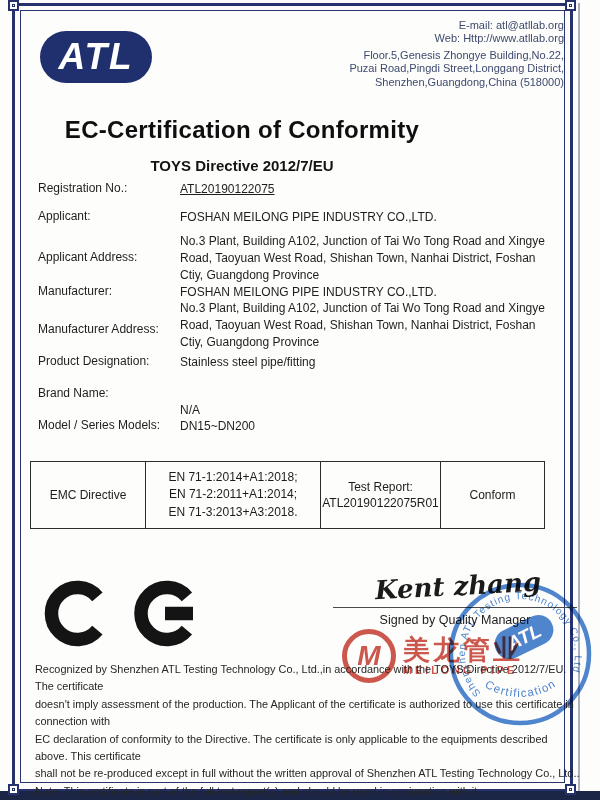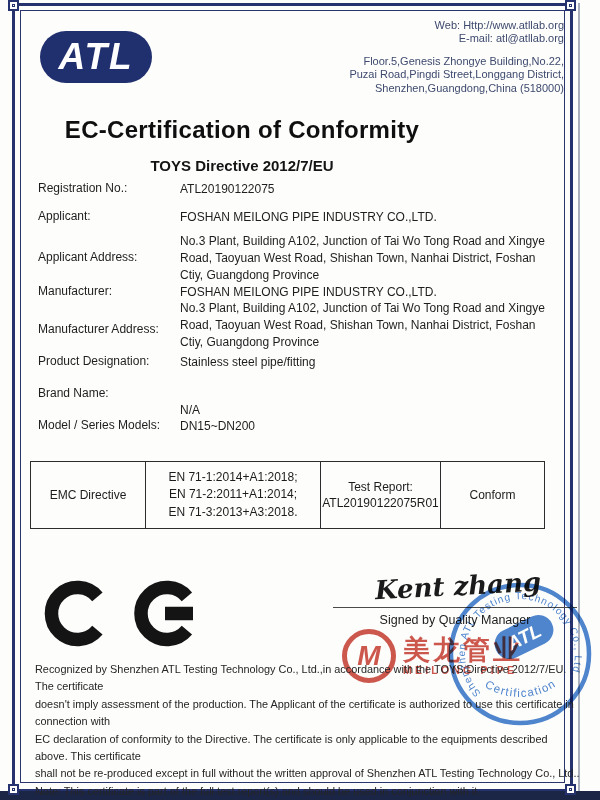--- a/index.html
+++ b/index.html
@@ -14,21 +14,21 @@
   .bottom-band{position:absolute;left:0;top:791px;width:600px;height:9px;background:#1b2546;}
   .corner{position:absolute;width:11px;height:11px;background:#fff;border:2px solid #26326e;box-sizing:border-box;}
   .corner::after{content:"";position:absolute;left:2px;top:2px;right:2px;bottom:2px;border:1px solid #26326e;}
   
   .logo-pill{position:absolute;left:40px;top:31px;width:112px;height:52px;border-radius:27px;
              background:#20306f;display:flex;align-items:center;justify-content:center;}
   .logo-pill span{color:#ffffff;font-weight:bold;font-size:37px;letter-spacing:2px;
                   text-shadow:1px 1px 0 #20306f;font-style:italic;}
   .hdr-right{position:absolute;right:36px;top:19px;text-align:right;font-size:11px;
              line-height:13.4px;color:#3e4a6e;}
-  .hdr-addr{margin-top:9px;white-space:pre-line;}
+  .hdr-addr{margin-top:3px;white-space:pre-line;}
   
   .title{position:absolute;left:0;top:116px;width:484px;text-align:center;
          font-size:24px;font-weight:bold;color:#0f0f0f;letter-spacing:.3px;}
   .subtitle{position:absolute;left:0;top:157px;width:484px;text-align:center;
             font-size:15px;font-weight:bold;color:#141414;}
   
   .flabel{position:absolute;left:38px;width:140px;font-size:12px;}
   .fvalue{position:absolute;left:180px;width:390px;font-size:12px;line-height:17px;white-space:pre-line;}
   
   table.req{position:absolute;left:30px;top:461px;width:514px;border-collapse:collapse;
@@ -68,32 +68,32 @@
   <div class="bottom-band"></div>
   <div class="corner" style="left:8px;top:0px;"></div>
   <div class="corner" style="left:565px;top:0px;"></div>
   <div class="corner" style="left:8px;top:784px;"></div>
   <div class="corner" style="left:565px;top:784px;"></div>
 
   <div class="logo-pill">
     <span>ATL</span>
   </div>
   <div class="hdr-right">
+    <div>E-mail: atl@atllab.org</div>
     <div>Web: Http://www.atllab.org</div>
-    <div>E-mail: atl@atllab.org</div>
     <div class="hdr-addr">Floor.5,Genesis Zhongye Building,No.22,
 Puzai Road,Pingdi Street,Longgang District,
 Shenzhen,Guangdong,China (518000)</div>
   </div>
 
   <div class="title">EC-Certification of Conformity</div>
   <div class="subtitle">TOYS Directive 2012/7/EU</div>
 
   <div class="flabel" style="top:181px;">Registration No.:</div>
-  <div class="fvalue" style="top:181px;">ATL20190122075</div>
+  <div class="fvalue" style="top:181px;text-decoration:underline;">ATL20190122075</div>
 
   <div class="flabel" style="top:209px;">Applicant:</div>
   <div class="fvalue" style="top:209px;">FOSHAN MEILONG PIPE INDUSTRY CO.,LTD.</div>
 
   <div class="flabel" style="top:250px;">Applicant Address:</div>
   <div class="fvalue" style="top:233px;">No.3 Plant, Building A102, Junction of Tai Wo Tong Road and Xingye
 Road, Taoyuan West Road, Shishan Town, Nanhai District, Foshan
 Ctiy, Guangdong Province</div>
 
   <div class="flabel" style="top:284px;">Manufacturer:</div>

